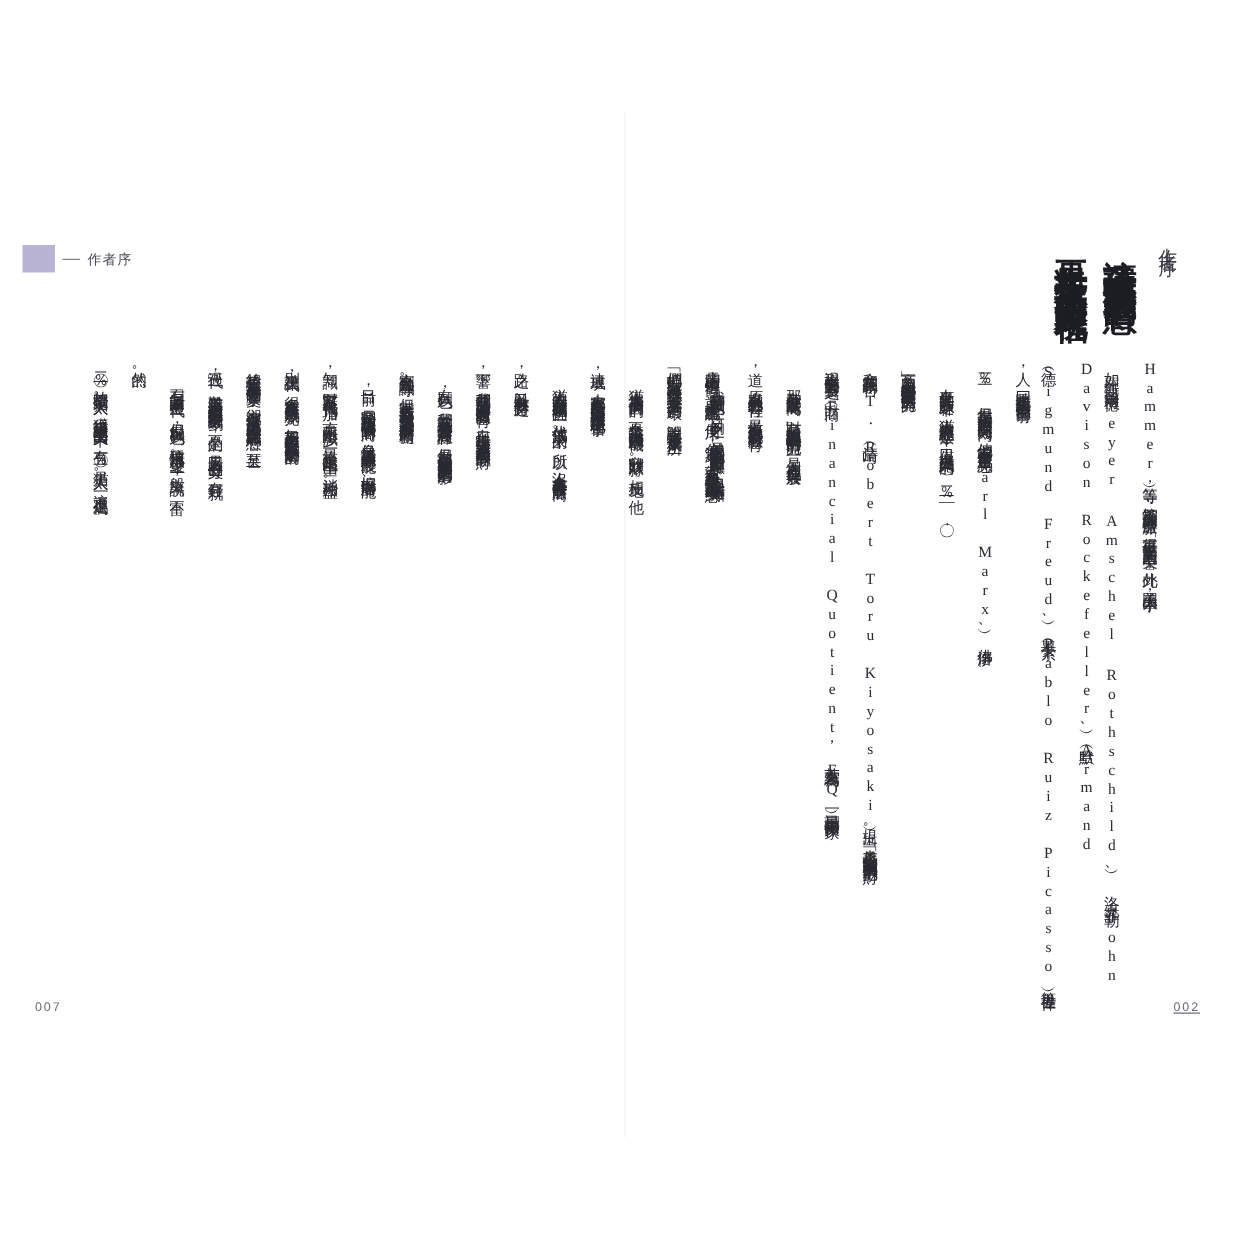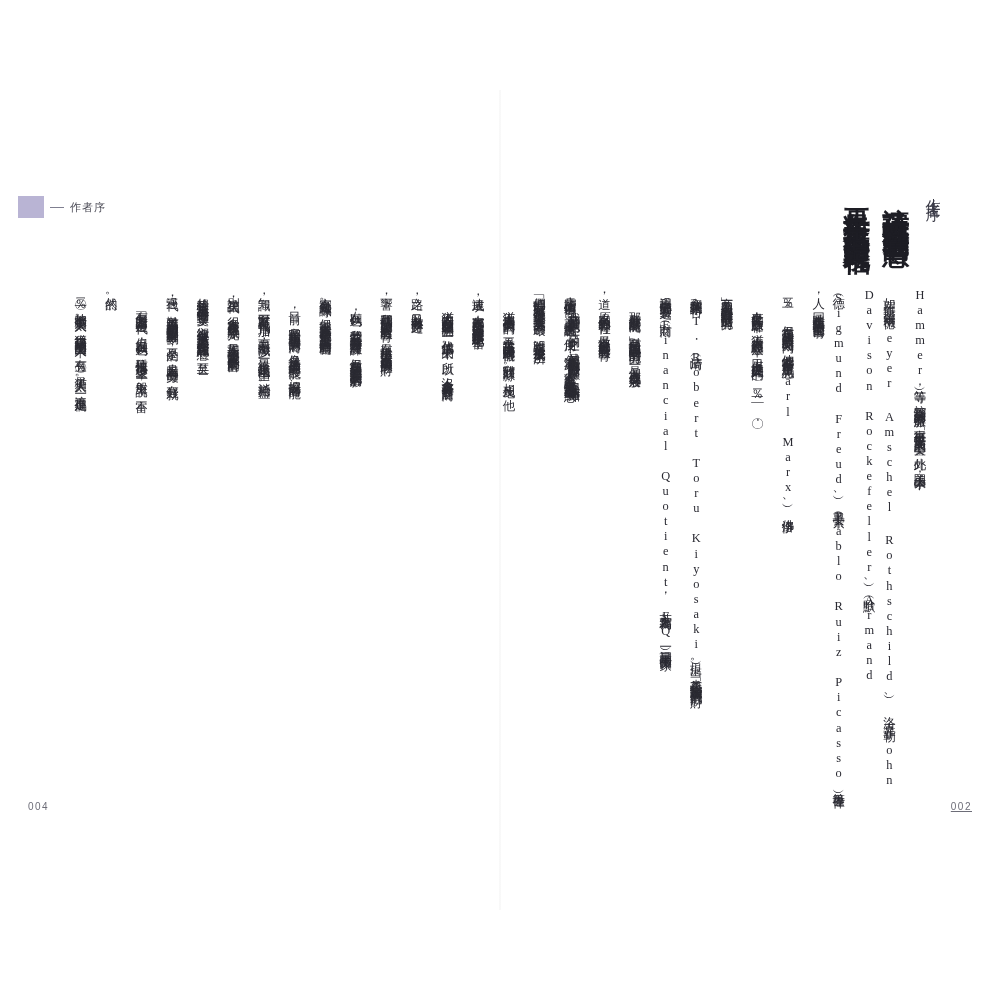--- a/index.html
+++ b/index.html
@@ -133,21 +133,21 @@
   
   .folio {
     position: absolute;
     bottom: 188px;
     font-size: 10px;
     letter-spacing: 1.5px;
     color: #6d6d78;
     font-family: "Liberation Sans", sans-serif;
   }
   .folio-left { left: 28px; }
-  .folio-right { right: 28px; text-decoration: underline; }
+  .folio-right { right: 40px; text-decoration: underline; }
 </style>
 </head>
 <body>
 
 <div class="spread">
 
   <div class="gutter"></div>
 
   <div class="header-mark">
     <span class="swatch"></span>
@@ -190,16 +190,16 @@
     <div class="tcol indent">在以色列，我們並沒有特意去學習財商課程，但是在整個環境的薰陶和親友鄰居的影</div>
     <div class="tcol">響下，我們耳濡目染開始了家庭財商教育，在日常生活中摸索出適合自己和孩子的理財</div>
     <div class="tcol">之路，以及財商教育之路。</div>
     <div class="tcol indent">猶太人的財商是刻在頭腦裡的，一代代傳承下來的。所以，沒人會拿著報名什麼財商</div>
     <div class="tcol">速成班，大家都是按照自己的節奏讓孩子在潛移默化中學習。</div>
     <div class="tcol indent">猶太人培養孩子們的目的，不是讓孩子淪為賺錢的機器、守財的奴隸。相反地，他</div>
     <div class="tcol">們把「理財教育」視為「道德教育」或「全人教育」的一環，說明這是在養成孩子人生所</div>
     <div class="tcol">需的正確價值觀，要去學會調配、使用、分享資源，從而有身心及實力去實現自己的夢想。</div>
   </div>
 
-  <div class="folio folio-left">004</div>
+  <div class="folio folio-left">007</div>
   <div class="folio folio-right">002</div>
 
 </div>
 
 </body></html>

